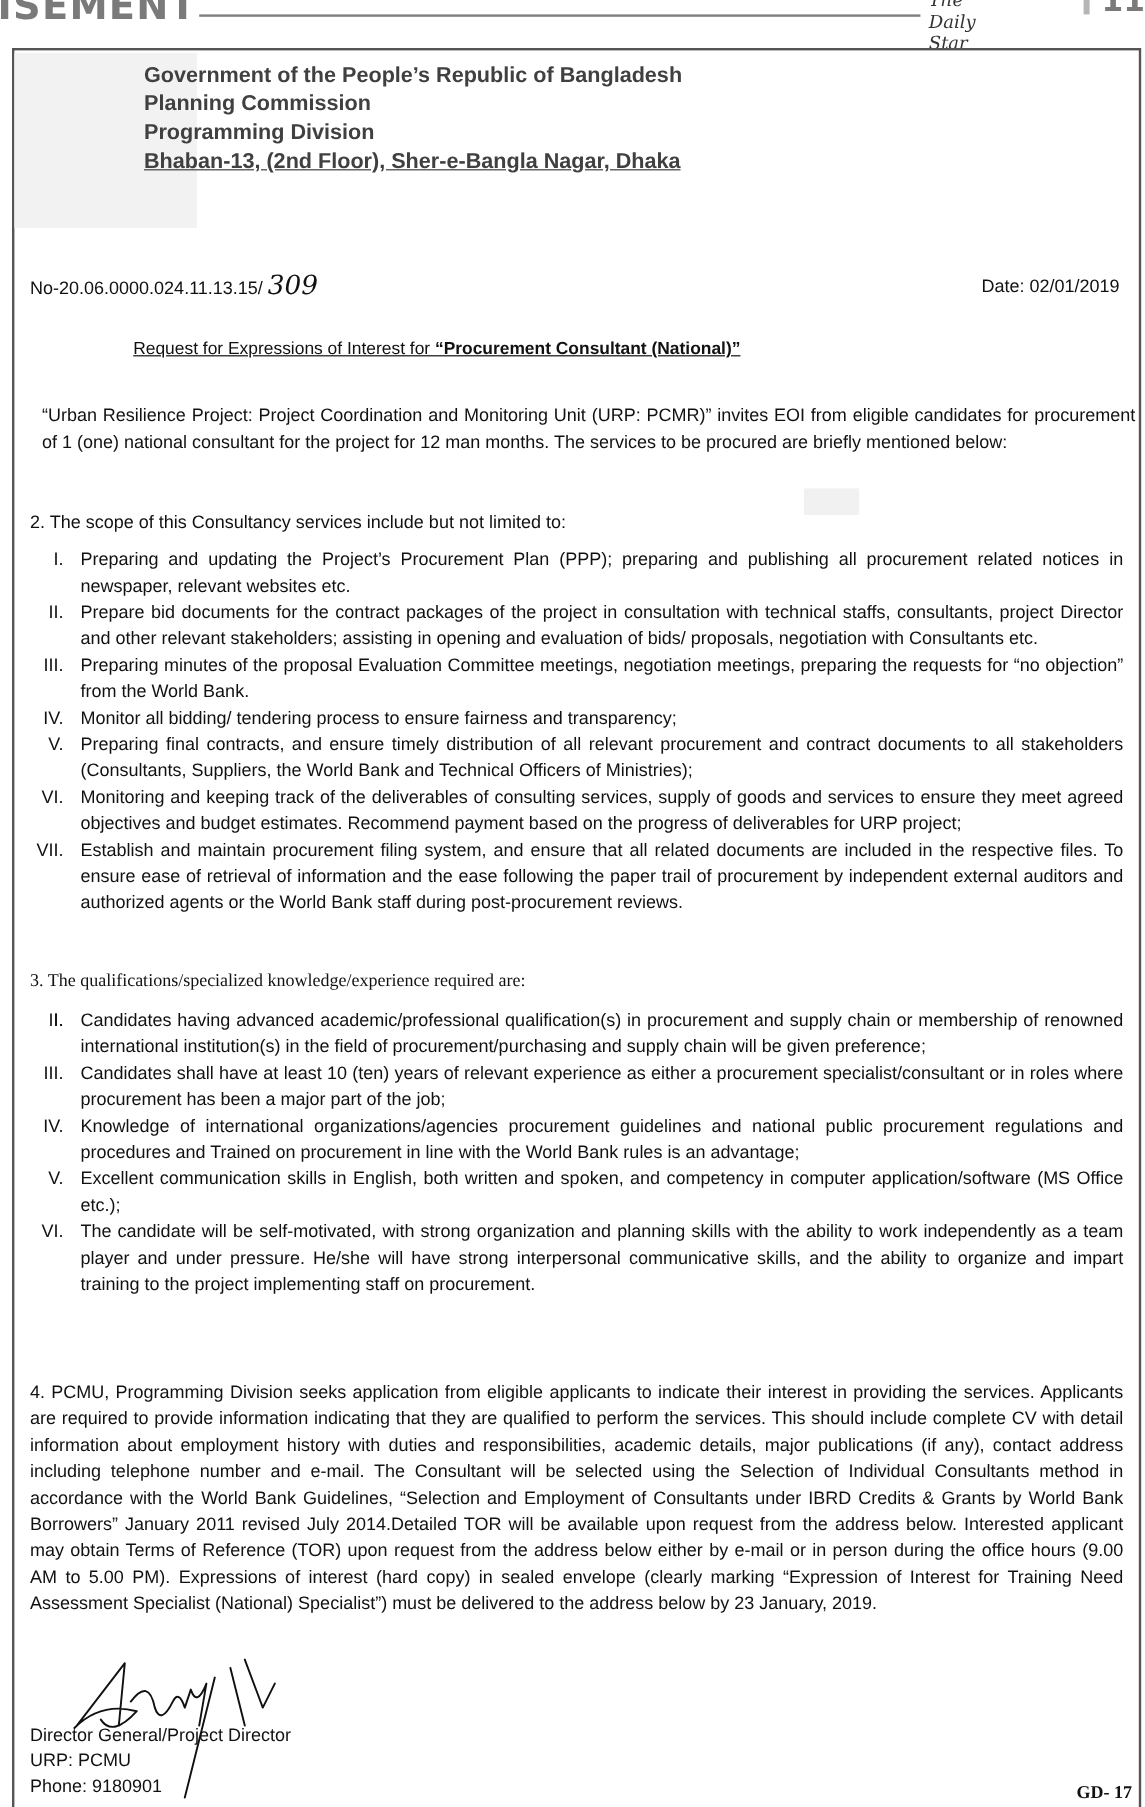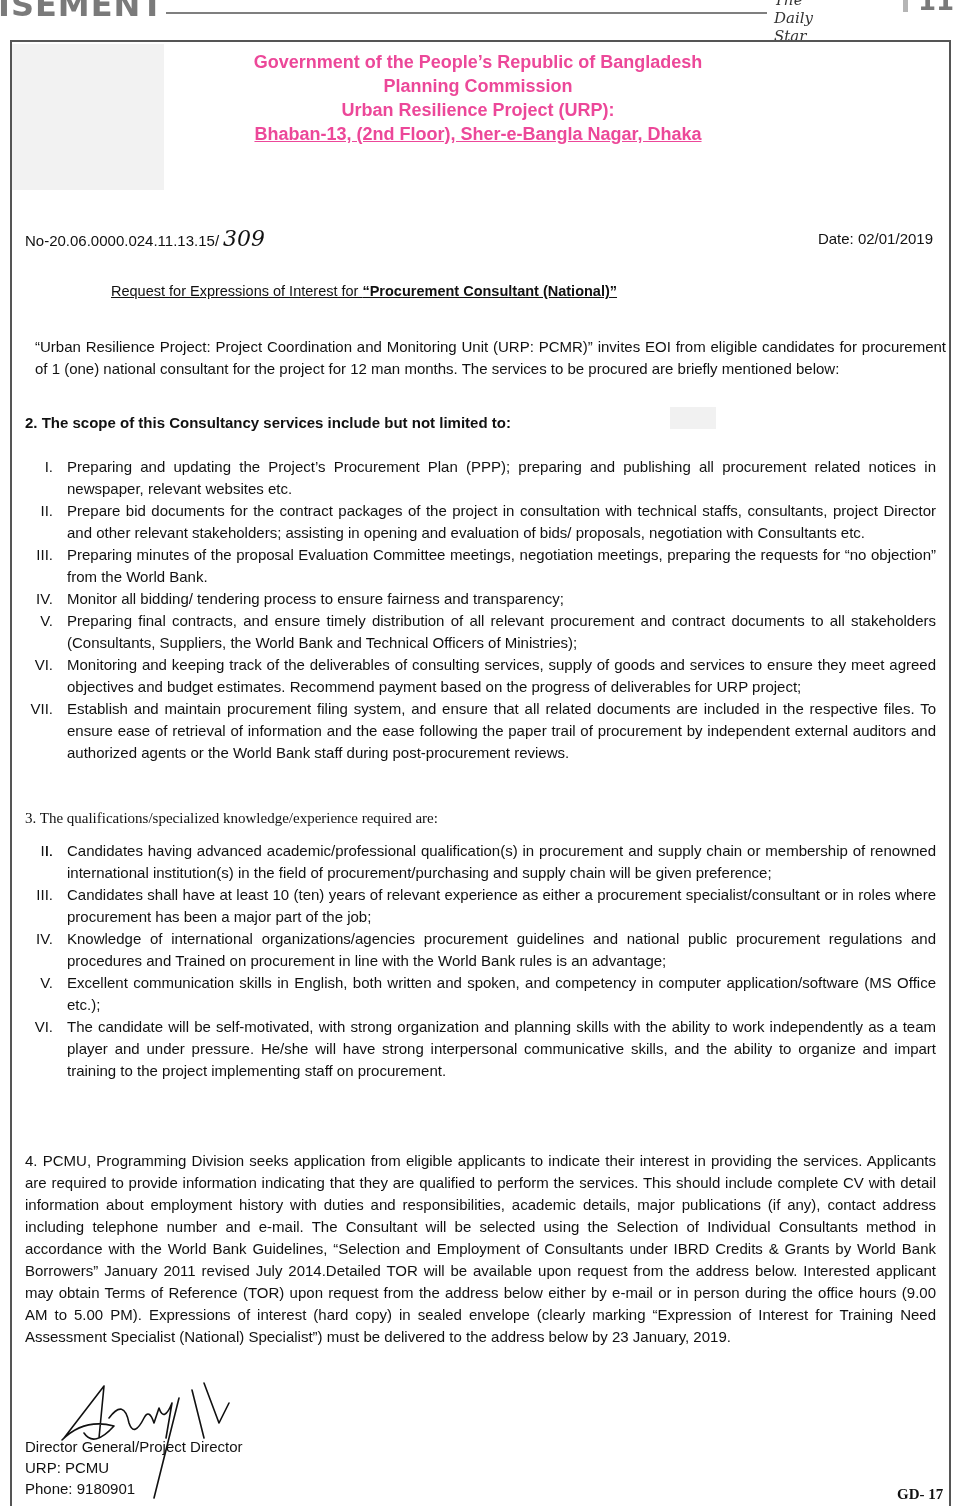--- a/index.html
+++ b/index.html
@@ -31,23 +31,23 @@
   }
 
   .ad-box {
     position: absolute; left: 10px; top: 40px; width: 941px; height: 1475px;
     border: 2px solid #555; box-sizing: border-box;
   }
   .logo-placeholder {
     position: absolute; left: 12px; top: 44px; width: 152px; height: 146px; background: #f2f2f2;
   }
   .letterhead {
-    position: absolute; left: 120px; top: 50px; width: 716px; text-align: center;
+    position: absolute; left: 120px; top: 50px; width: 716px; text-align: left;
     font-family: "Liberation Sans", sans-serif; font-weight: bold; font-size: 18px; line-height: 24px;
-    color: #ec4899;
+    color: #404040;
   }
   .letterhead .line { display: block; }
   .letterhead .address { text-decoration: underline; }
 
   .ref-row {
     position: absolute; left: 25px; top: 226px; width: 908px; height: 26px;
     font-size: 15px; line-height: 26px;
   }
   .ref-no { position: absolute; left: 0; top: 0; }
   .ref-hand {
@@ -94,36 +94,36 @@
   <div class="pagebar"></div>
   <span class="pageno">11</span>
 </div>
 
 <div class="ad-box"></div>
 <div class="logo-placeholder"></div>
 
 <div class="letterhead">
   <span class="line">Government of the People’s Republic of Bangladesh</span>
   <span class="line">Planning Commission</span>
-  <span class="line">Urban Resilience Project (URP):</span>
+  <span class="line">Programming Division</span>
   <span class="line address">Bhaban-13, (2nd Floor), Sher-e-Bangla Nagar, Dhaka</span>
 </div>
 
 <div class="ref-row">
   <span class="ref-no"><span>No-20.06.0000.024.11.13.15/</span><span class="ref-hand">309</span></span>
   <span class="ref-date">Date: 02/01/2019</span>
 </div>
 
 <div class="eoi-title"><span>Request for Expressions of Interest for </span><b>“Procurement Consultant (National)”</b></div>
 
 <p class="para" style="top:326px; margin:10px;">“Urban Resilience Project: Project Coordination and Monitoring Unit (URP: PCMR)” invites EOI from eligible candidates for procurement of 1 (one) national consultant for the project for 12 man months. The services to be procured are briefly mentioned below:</p>
 
 <div class="gray-mark"></div>
 
-<p class="para" style="top:412px; margin:0;font-weight:bold;">2. The scope of this Consultancy services include but not limited to:</p>
+<p class="para" style="top:425px; margin:0;">2. The scope of this Consultancy services include but not limited to:</p>
 
 <ul class="list" style="top:456px;">
   <li><span class="num">I.</span><span>Preparing and updating the Project’s Procurement Plan (PPP); preparing and publishing all procurement related notices in newspaper, relevant websites etc.</span></li>
   <li><span class="num">II.</span><span>Prepare bid documents for the contract packages of the project in consultation with technical staffs, consultants, project Director and other relevant stakeholders; assisting in opening and evaluation of bids/ proposals, negotiation with Consultants etc.</span></li>
   <li><span class="num">III.</span><span>Preparing minutes of the proposal Evaluation Committee meetings, negotiation meetings, preparing the requests for “no objection” from the World Bank.</span></li>
   <li><span class="num">IV.</span><span>Monitor all bidding/ tendering process to ensure fairness and transparency;</span></li>
   <li><span class="num">V.</span><span>Preparing final contracts, and ensure timely distribution of all relevant procurement and contract documents to all stakeholders (Consultants, Suppliers, the World Bank and Technical Officers of Ministries);</span></li>
   <li><span class="num">VI.</span><span>Monitoring and keeping track of the deliverables of consulting services, supply of goods and services to ensure they meet agreed objectives and budget estimates. Recommend payment based on the progress of deliverables for URP project;</span></li>
   <li><span class="num">VII.</span><span>Establish and maintain procurement filing system, and ensure that all related documents are included in the respective files. To ensure ease of retrieval of information and the ease following the paper trail of procurement by independent external auditors and authorized agents or the World Bank staff during post-procurement reviews.</span></li>
 </ul>

